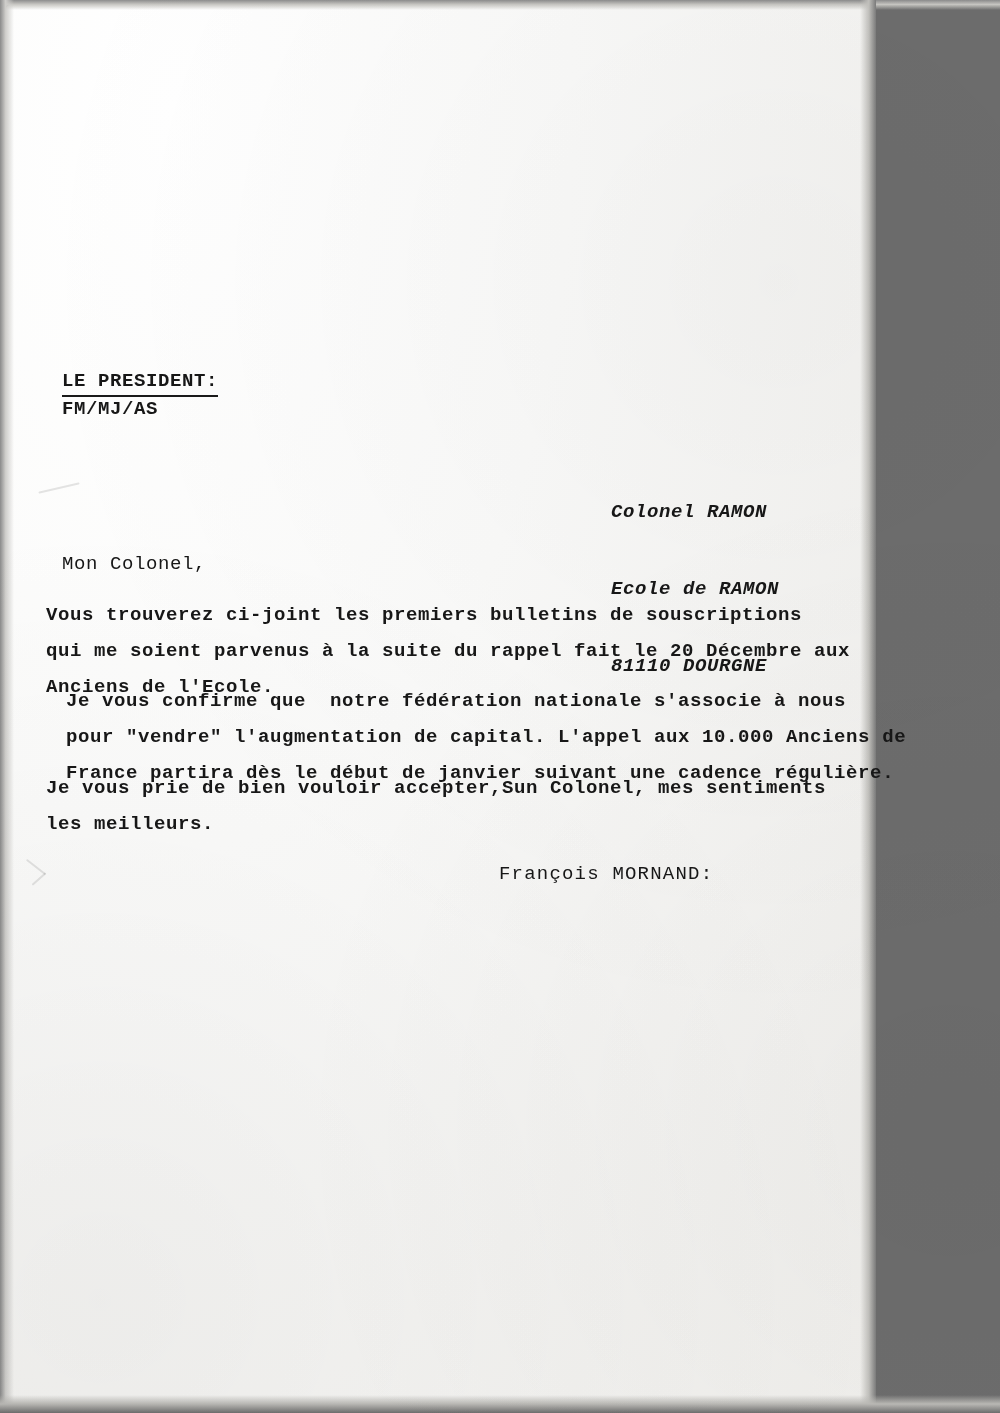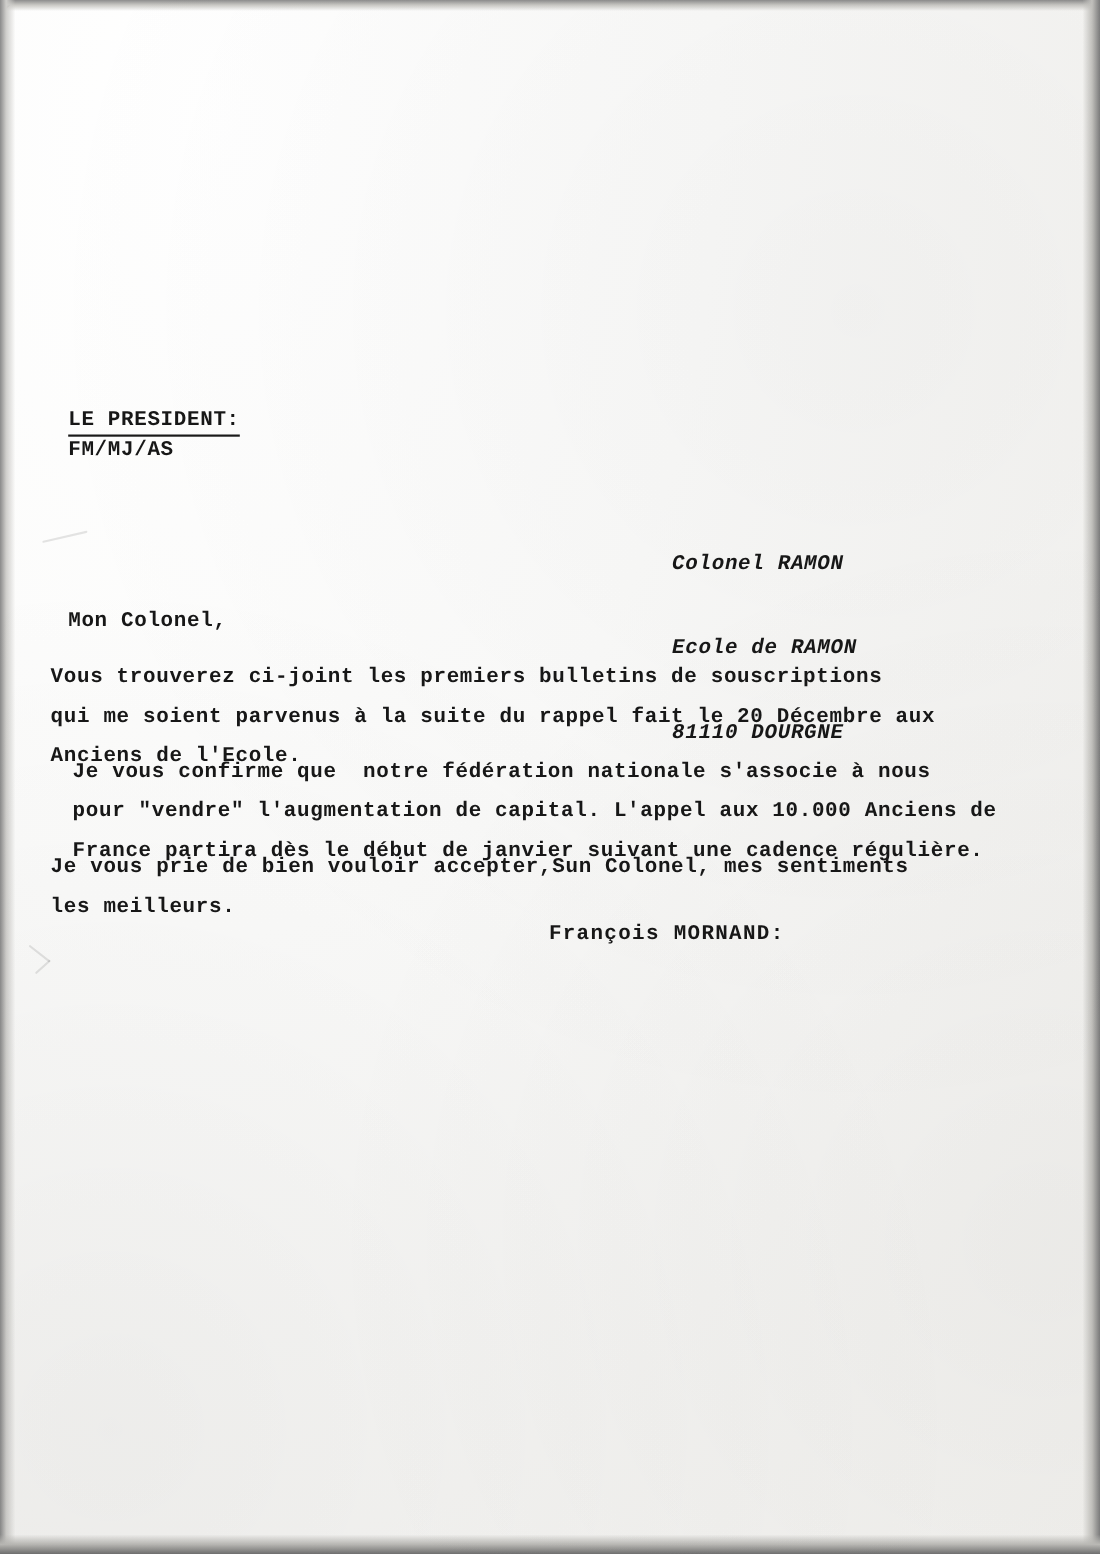--- a/index.html
+++ b/index.html
@@ -12,21 +12,21 @@
     height: 1413px;
     overflow: hidden;
     font-family: "Liberation Mono", "DejaVu Sans Mono", monospace;
   }
 
   
   #scan-page {
     position: absolute;
     left: 0;
     top: 0;
-    width: 1000px;
+    width: 876px;
     height: 1413px;
     background:
       radial-gradient(ellipse at 20% 8%, #ffffff 0%, #fbfbfa 40%, #f2f1ee 100%);
     box-sizing: border-box;
     border-radius: 23px;
   }
   
   #page-edge-top {
     position: absolute; left: 0; top: 0; width: 1000px; height: 10px;
     background: linear-gradient(to bottom, #8d8d8d 0%, #c9c8c4 45%, rgba(250,250,248,0) 100%);
@@ -101,39 +101,39 @@
     top: 448px;
     font-weight: bold;
     font-style: italic;
   }
   #recipient-block div { line-height: 25px; }
 
   #salutation {
     position: absolute;
     left: 62px;
     top: 551px;
-    font-weight: bold;
+    font-weight: normal;
   }
 
   .para {
     position: absolute;
     left: 46px;
     font-weight: bold;
     line-height: 36px;
     width: 900px;
   }
   #para-1 { top: 597px; }
   #para-2 { top: 683px; margin-left: 20px; }
   #para-3 { top: 770px; }
 
   #signature {
     position: absolute;
     left: 499px;
-    top: 836px;
-    font-weight: bold;
+    top: 861px;
+    font-weight: normal;
     letter-spacing: 1.2px;
   }
 </style>
 </head>
 <body>
 
 <div id="scan-page">
 
   <div id="page-edge-top"></div>
   <div id="page-edge-left"></div>

